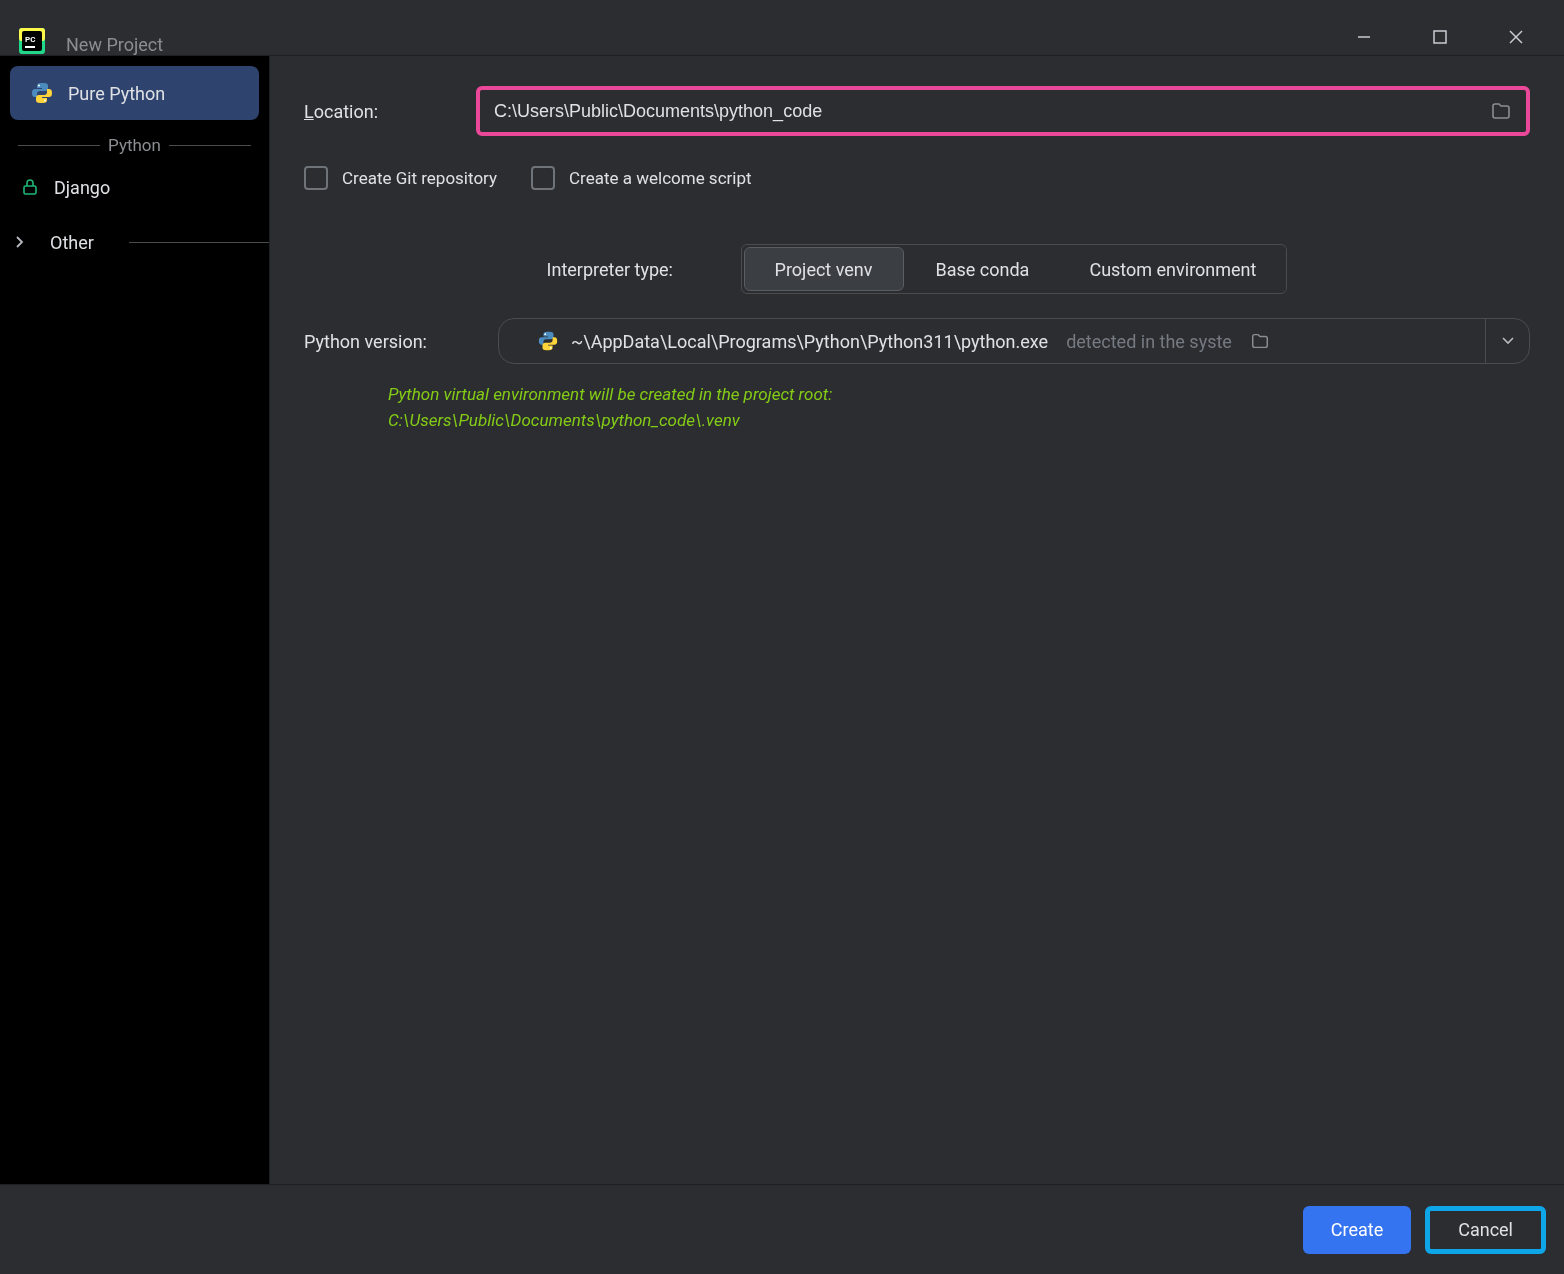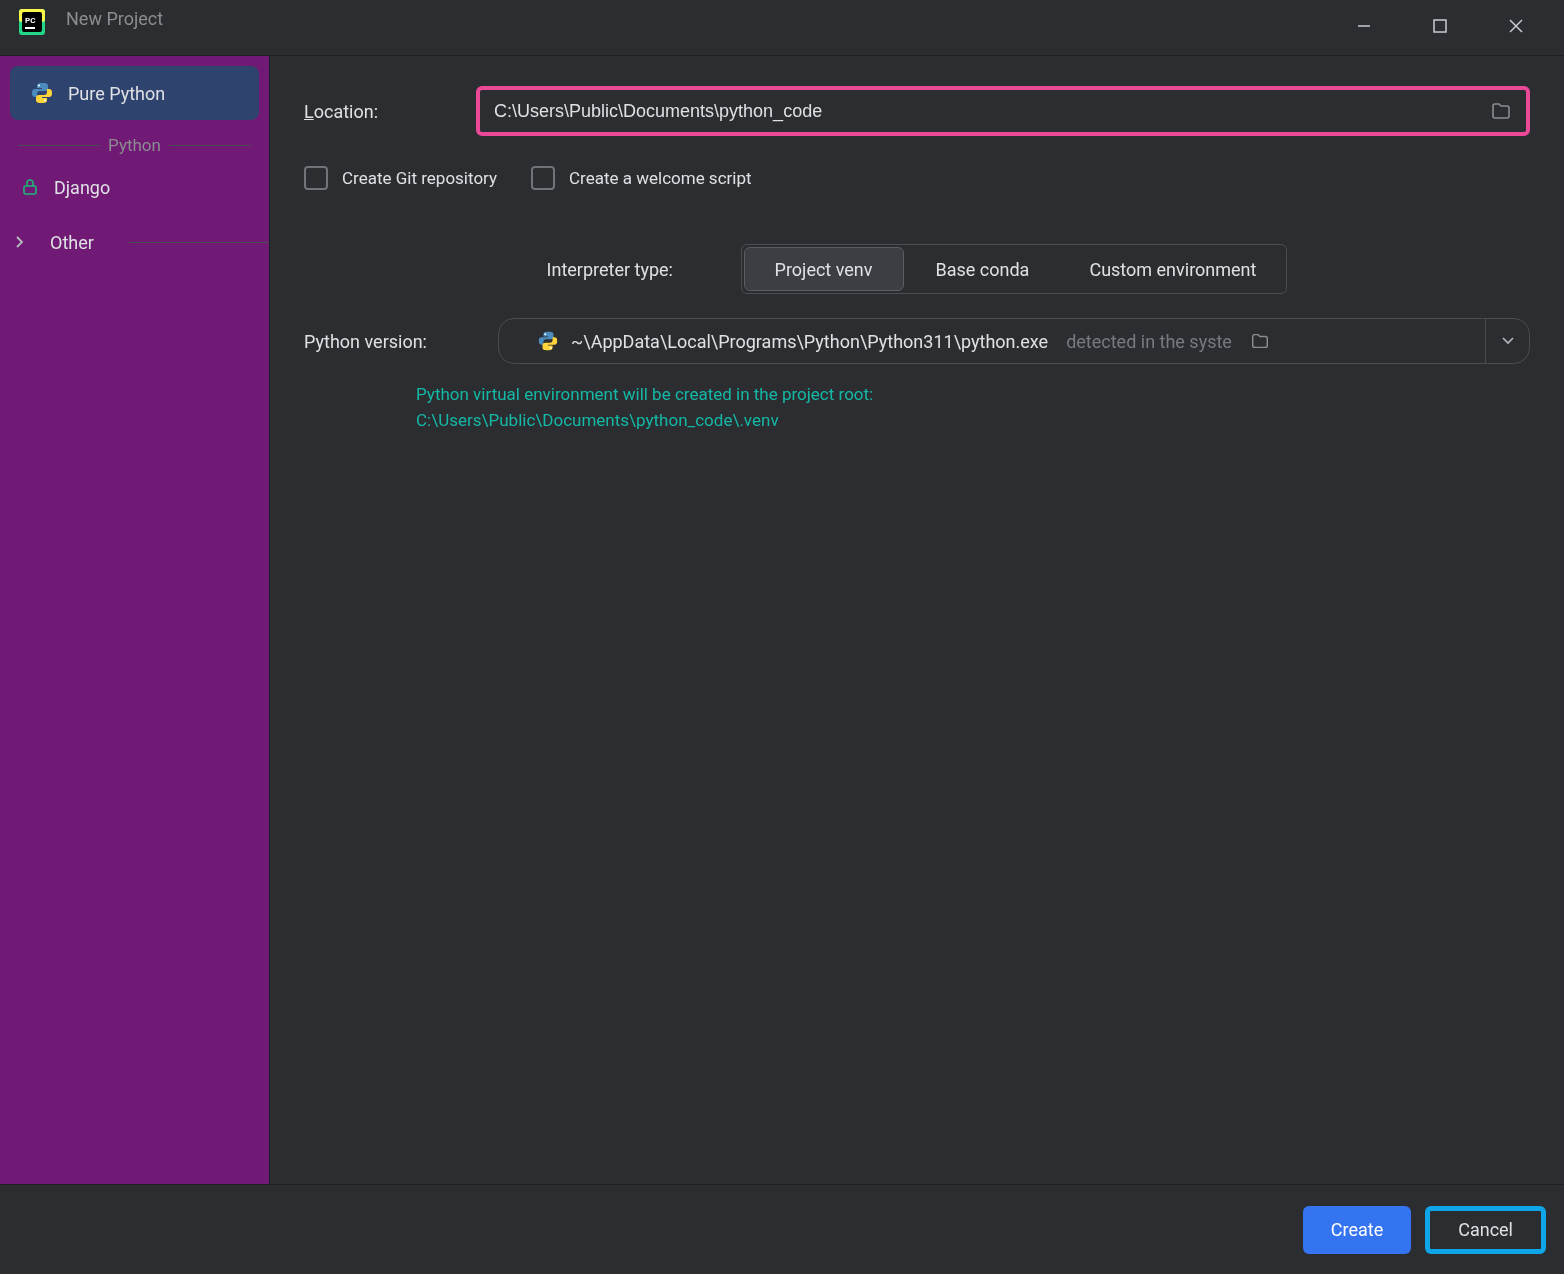--- a/index.html
+++ b/index.html
@@ -12,22 +12,22 @@
       height: 1274px;
       overflow: hidden;
       display: flex;
       flex-direction: column;
     }
     
     .titlebar {
       height: 56px;
       background: #2b2d30;
       display: flex;
-      align-items: flex-start;
-      padding: 8px 10px 0 18px;
+      align-items: flex-end;
+      padding: 0 10px 0 18px;
       border-bottom: 1px solid #1e1f22;
     }
     .titlebar-icon {
       width: 28px; height: 28px;
       margin-right: 20px;
       display: flex; align-items: center; justify-content: center;
     }
     .titlebar-title {
       color: #8b8d91;
       font-size: 18px;
@@ -43,21 +43,21 @@
     
     .main {
       flex: 1;
       display: flex;
       background: #2b2d30;
       min-height: 0;
     }
     
     .sidebar {
       width: 270px;
-      background: #701a75;
+      background: #000000;
       border-right: 1px solid #1e1f22;
       display: flex;
       flex-direction: column;
     }
     .sidebar-item {
       height: 54px;
       display: flex;
       align-items: center;
       padding: 0 20px;
       cursor: pointer;
@@ -198,25 +198,26 @@
     .version-folder { color: #8b8d91; display:flex; align-items:center; margin-left: 6px; }
     .version-dropdown {
       width: 44px; height: 100%;
       border-left: 1px solid #4a4c50;
       display: flex; align-items: center; justify-content: center;
       cursor: pointer;
       color: #b7bac0;
       flex-shrink: 0;
     }
     .helper-text {
-      color: #14b8a6;
+      color: #84cc16;
       font-size: 17px;
       line-height: 1.5;
-      margin-left: 112px;
+      margin-left: 84px;
       margin-top: -6px;
+      font-style: italic;
     }
     
     .footer {
       height: 90px;
       background: #2b2d30;
       border-top: 1px solid #1e1f22;
       display: flex;
       align-items: center;
       justify-content: flex-end;
       padding: 0 18px;

